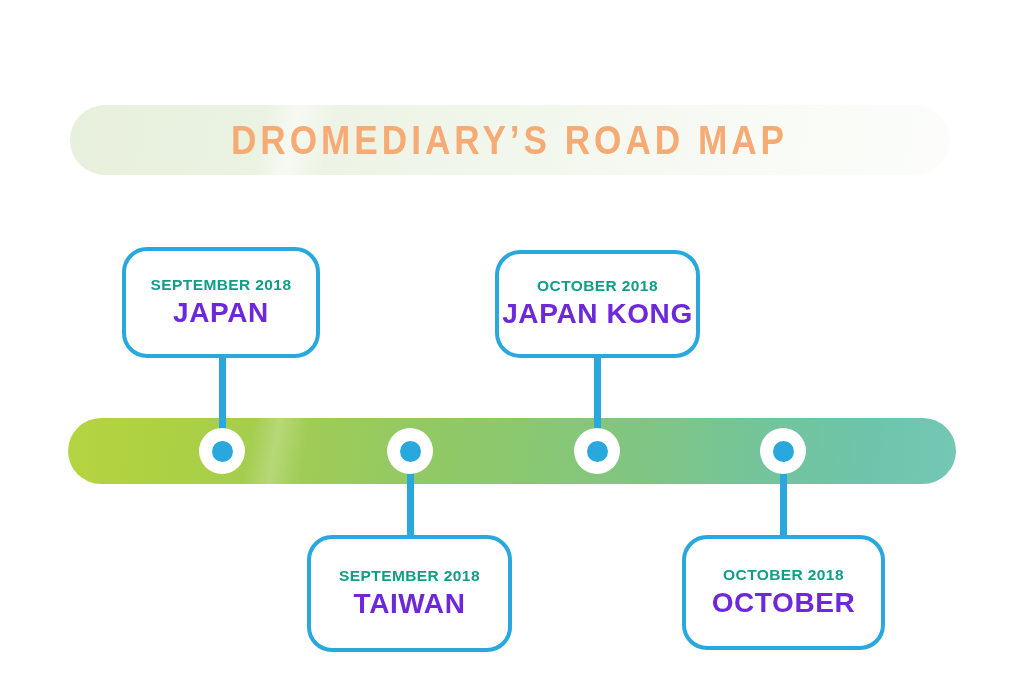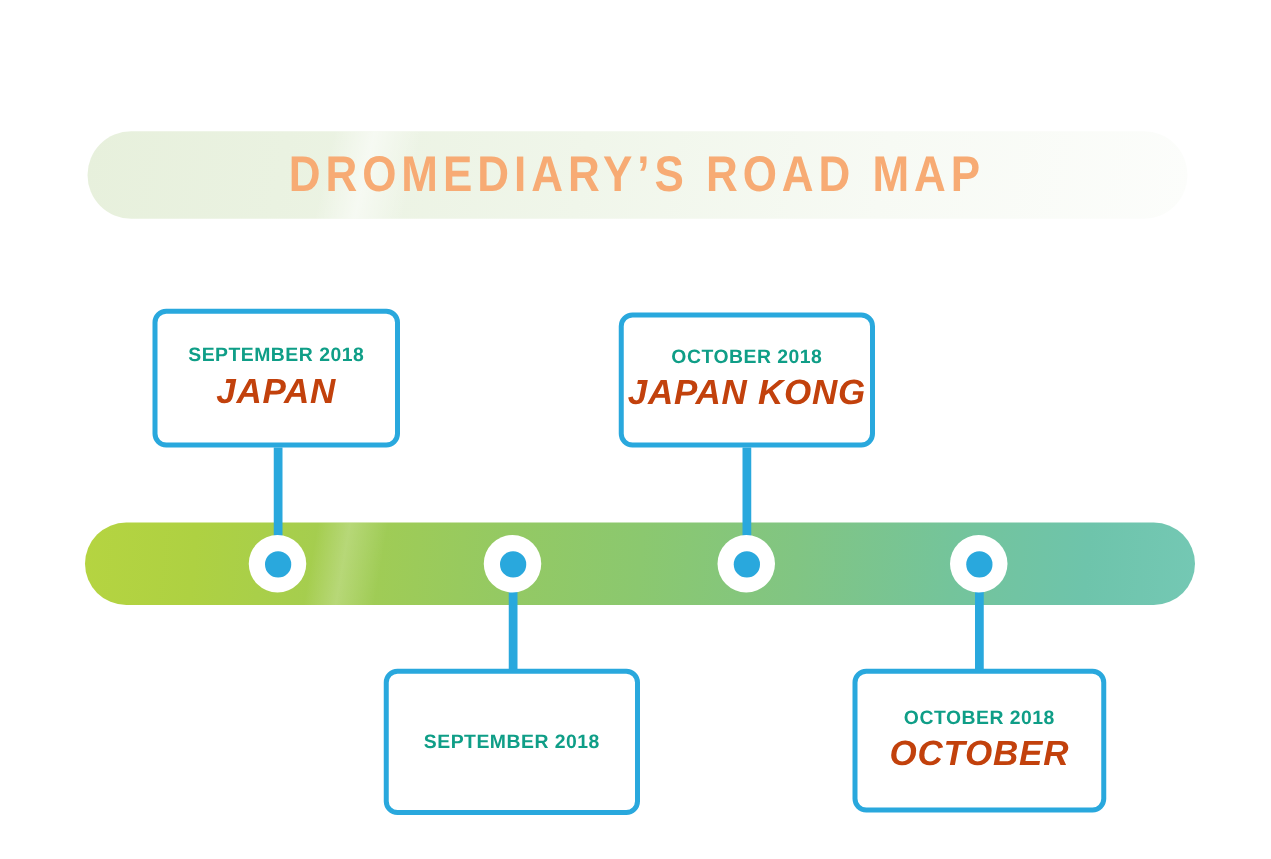--- a/index.html
+++ b/index.html
@@ -124,44 +124,43 @@
     background: #29a8dd;
     z-index: 3;
   }
 
   
   .card {
     position: absolute;
     box-sizing: border-box;
     background: #ffffff;
     border: 4.5px solid #29a8dd;
-    border-radius: 11px;
+    border-radius: 25px;
     z-index: 5;
     display: flex;
     flex-direction: column;
     align-items: center;
     justify-content: center;
   }
   .card .card-date {
     font-size: 15.5px;
     font-weight: 700;
     letter-spacing: 0.4px;
     color: #0f9e87;
     line-height: 1.1;
     white-space: nowrap;
   }
   .card .card-place {
     font-size: 28px;
     font-weight: 700;
     letter-spacing: 0.6px;
-    color: #c2410c;
+    color: #6d28d9;
     line-height: 1.15;
     margin-top: 4px;
     white-space: nowrap;
-    font-style: italic;
   }
 </style>
 </head>
 <body>
 
 <div id="infographic">
 
   <div class="title-pill">
     <div class="sheen"></div>
     <div class="title-text"><span class="scale">DROMEDIARY’S ROAD MAP</span></div>
@@ -176,20 +175,21 @@
     <div class="card-date">SEPTEMBER 2018</div>
     <div class="card-place">JAPAN</div>
   </div>
   <div class="node" style="left:222px;">
     <div class="dot"></div>
   </div>
 
   <div class="stem" style="left:410px; top:426px; height:88px;"></div>
   <div class="card" style="left:307px; top:510px; width:205px; height:117px;">
     <div class="card-date">SEPTEMBER 2018</div>
+    <div class="card-place">TAIWAN</div>
   </div>
   <div class="node" style="left:410px;">
     <div class="dot"></div>
   </div>
 
   <div class="stem" style="left:597px; top:333px; height:80px;"></div>
   <div class="card" style="left:495px; top:225px; width:205px; height:108px;">
     <div class="card-date">OCTOBER 2018</div>
     <div class="card-place">JAPAN KONG</div>
   </div>

